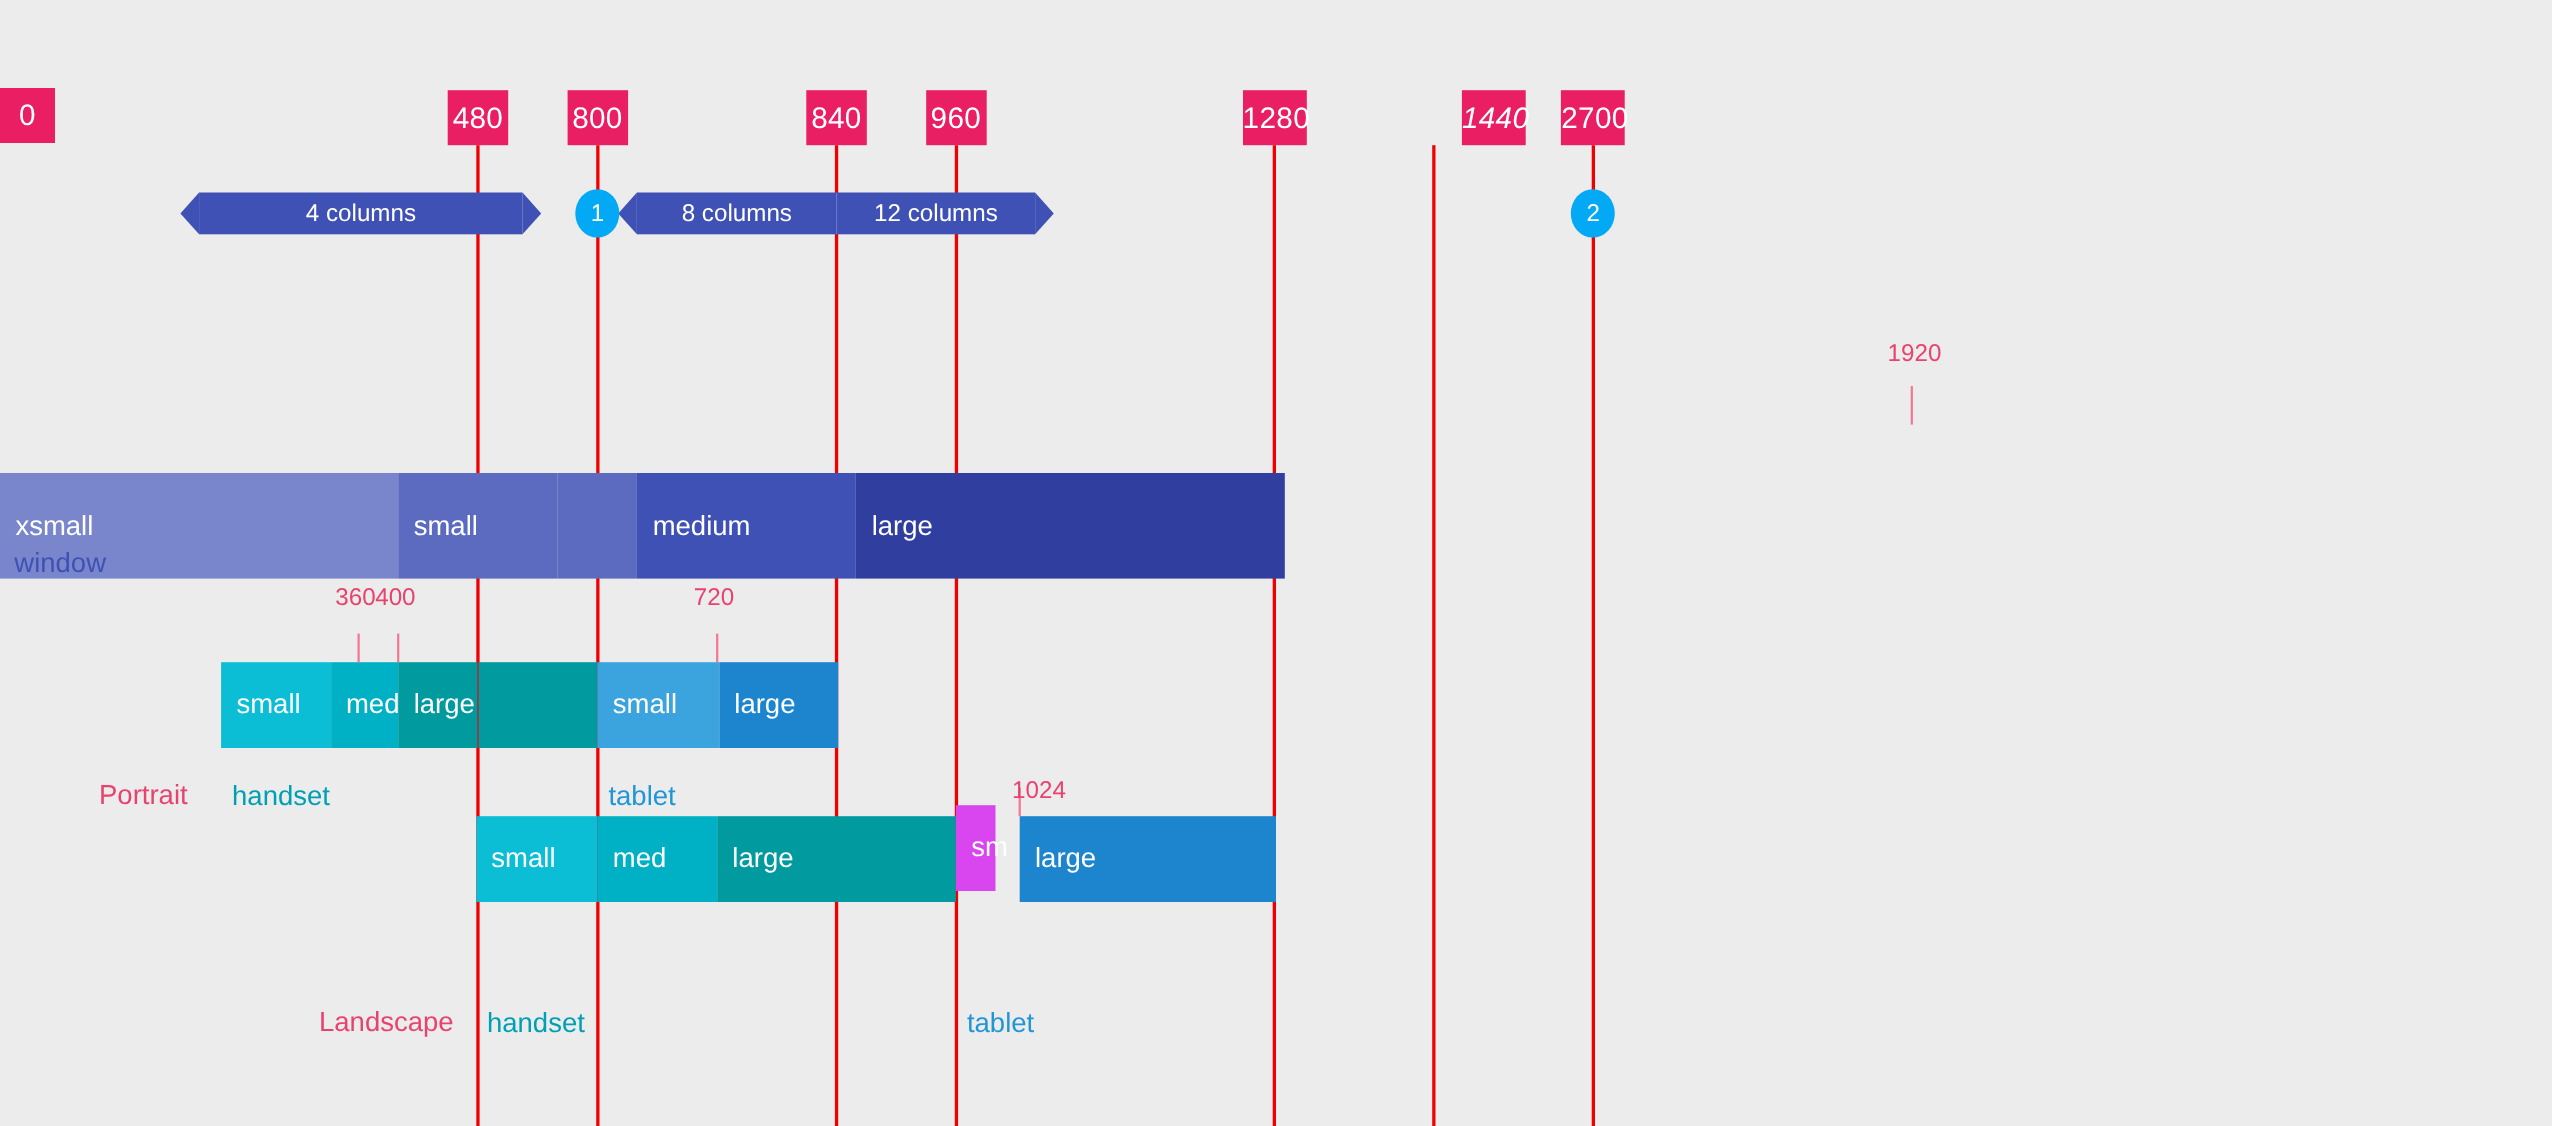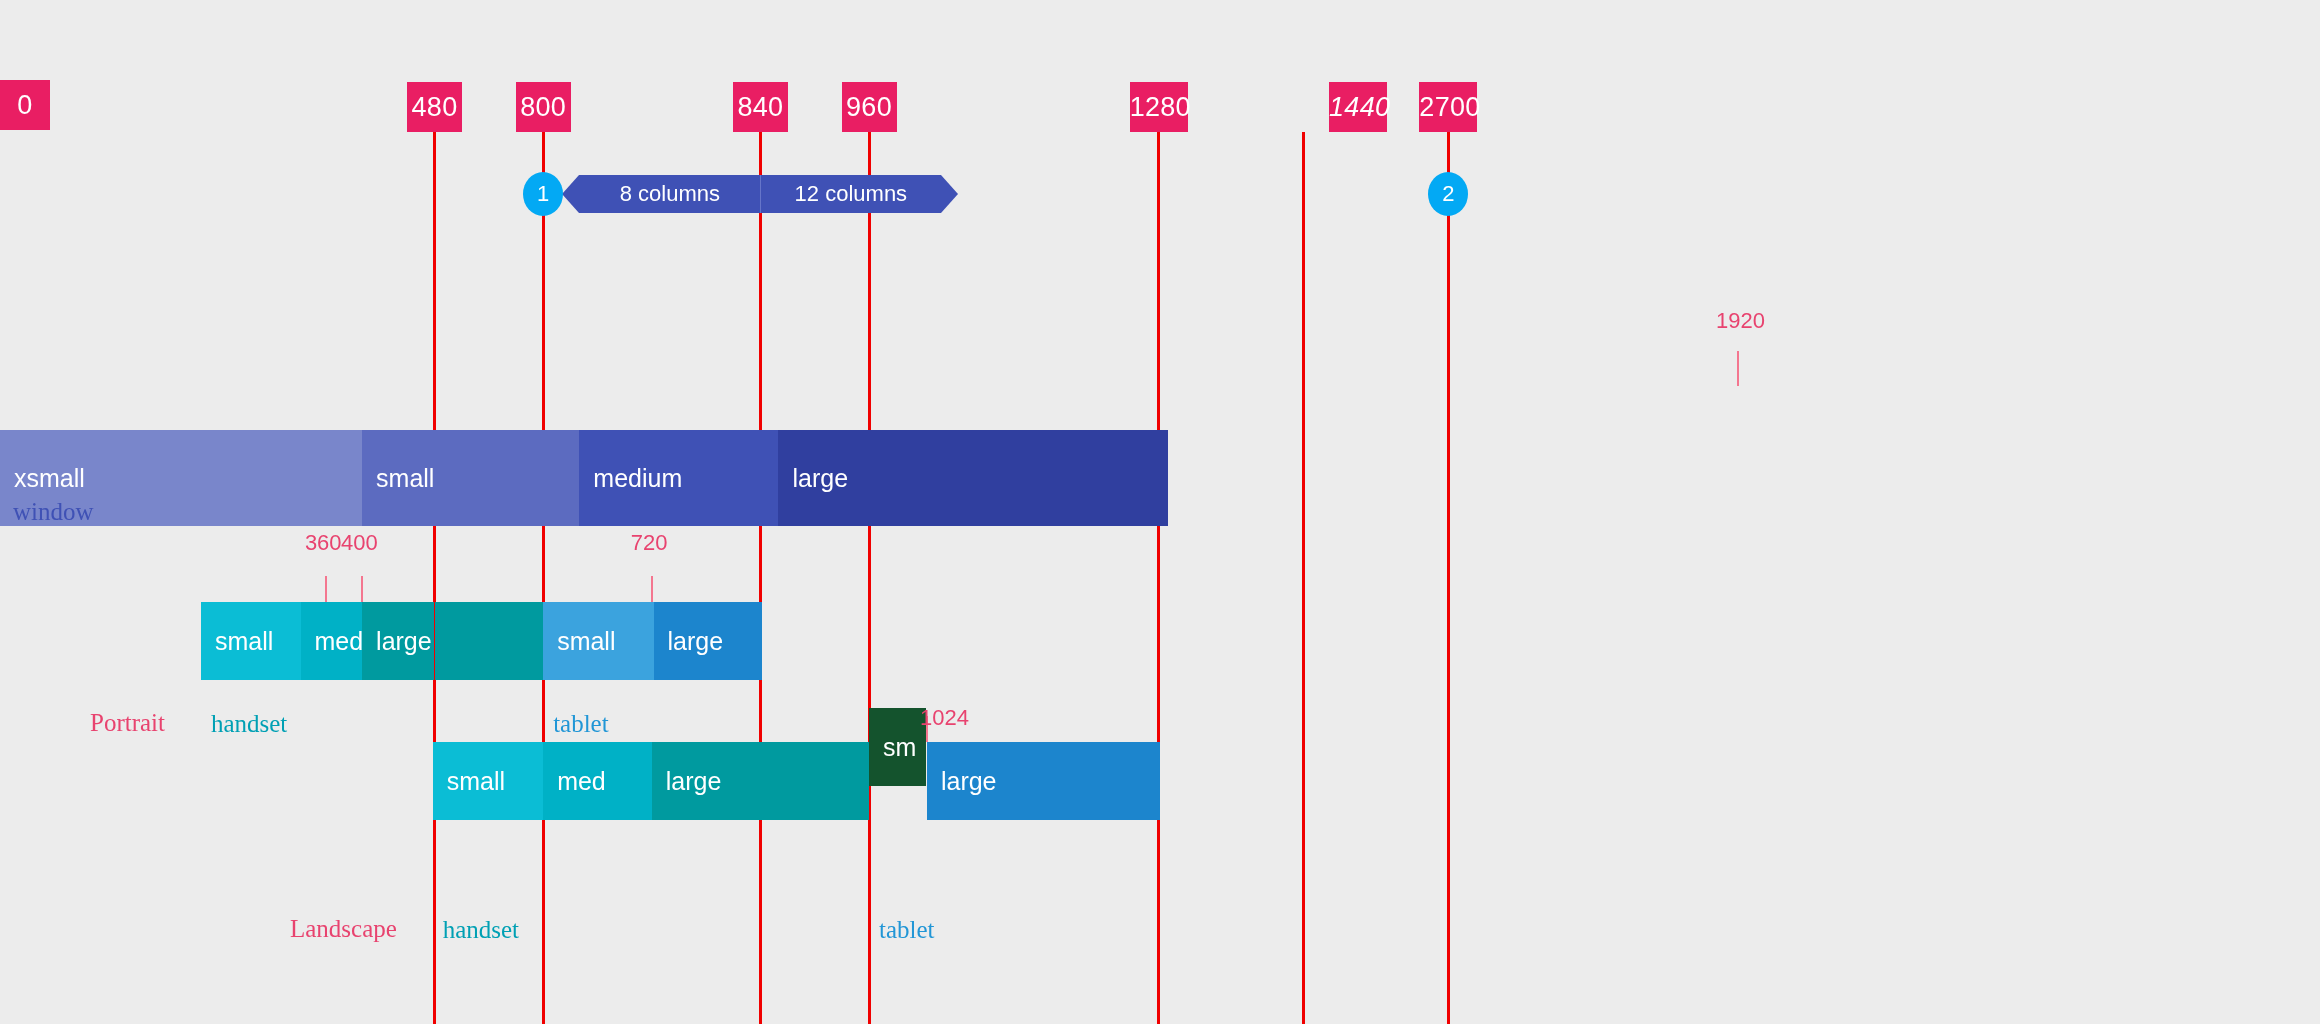--- a/index.html
+++ b/index.html
@@ -85,21 +85,21 @@
   }
   .devbox .devlabel{position:absolute;left:14px;top:50%;transform:translateY(-50%);}
 
   
   .tick{position:absolute;width:2px;background:#f4768f;}
   .ticklabel{
     position:absolute;color:#e8436f;font-size:22px;white-space:nowrap;
   }
 
   
-  .txt{position:absolute;white-space:nowrap;font-family:Liberation Serif, serif;}
+  .txt{position:absolute;white-space:nowrap;}
   .txt.window{color:#3f51b5;font-size:25px;}
   .txt.orient{color:#e8436f;font-size:25px;}
   .txt.handset{color:#00a0b4;font-size:25px;}
   .txt.tablet{color:#2196d6;font-size:25px;}
 </style>
 </head>
 <body>
 
 <div id="stage">
     <div class="vline" style="left: 433.001px; top: 132px; height: 892px;"></div>
@@ -110,20 +110,23 @@
     <div class="vline" style="left: 1302px; top: 132px; height: 892px;"></div>
     <div class="vline" style="left: 1446.84px; top: 132px; height: 892px;"></div>
     <div class="chip" style="left: 0px; top: 80px; width: 50px;"><span>0</span></div>
     <div class="chip" style="left: 407.001px; top: 82px; width: 55px;"><span>480</span></div>
     <div class="chip" style="left: 515.626px; top: 82px; width: 55px;"><span>800</span></div>
     <div class="chip" style="left: 732.876px; top: 82px; width: 55px;"><span>840</span></div>
     <div class="chip" style="left: 841.502px; top: 82px; width: 55px;"><span>960</span></div>
     <div class="chip" style="left: 1129.67px; top: 82px; width: 58px;"><span>1280</span></div>
     <div class="chip" style="left: 1329px; top: 82px; width: 58px; font-style: italic;"><span>1440</span></div>
     <div class="chip" style="left: 1419.34px; top: 82px; width: 58px;"><span>2700</span></div>
+    <div class="ribbon left-point right-point" style="left: 181.042px; top: 175px; width: 294.193px;">
+      <div style="position: absolute; left: 0px; top: 0px; width: 294.193px; text-align: center;">4 columns</div>
+    </div>
     <div class="ribbon left-point right-point" style="left: 579.334px; top: 175px; width: 362.084px;">
       <div style="position: absolute; left: 0px; top: 0px; width: 181.042px; text-align: center;">8 columns</div>
       <div style="position: absolute; left: 181.042px; top: 0px; width: 181.042px; text-align: center;">12 columns</div>
       <div class="divider" style="left: 181.042px;"></div>
     </div>
     <div class="marker" style="left: 523.126px; top: 172px;">1</div>
     <div class="marker" style="left: 1428.34px; top: 172px;">2</div>
     <div class="band" style="left: 0px; top: 386px; width: 289.667px; background: rgb(121, 134, 203);">
       <span class="band-label">xsmall</span>
     </div>
@@ -169,21 +172,21 @@
     <div class="devbox" style="left: 432.69px; top: 742px; width: 110.436px; height: 78px; background: rgb(11, 189, 213);">
       <span class="devlabel">small</span>
     </div>
     <div class="devbox" style="left: 543.126px; top: 742px; width: 108.625px; height: 78px; background: rgb(0, 177, 198);">
       <span class="devlabel">med</span>
     </div>
     <div class="devbox" style="left: 651.751px; top: 742px; width: 108.625px; height: 78px; background: rgb(0, 154, 159);">
       <span class="devlabel">large</span>
     </div>
     <div class="devbox" style="left: 760.376px; top: 742px; width: 108.625px; height: 78px; background: rgb(0, 154, 159);"></div>
-    <div class="devbox" style="left: 869.002px; top: 708px; width: 57px; height: 78px; background: #14532d;">
+    <div class="devbox" style="left: 869.002px; top: 732px; width: 36px; height: 78px; background: #d946ef;">
       <span class="devlabel">sm</span>
     </div>
     <div class="devbox" style="left: 926.935px; top: 742px; width: 233.544px; height: 78px; background: rgb(28, 133, 205);">
       <span class="devlabel">large</span>
     </div>
     <div class="tick" style="left: 925.935px; top: 716px; height: 26px;"></div>
     <div class="ticklabel" style="left: 920px; top: 670px; margin-top: 35px;">1024</div>
     <div class="txt orient" style="left: 290px; top: 915px;">Landscape</div>
     <div class="txt handset" style="left: 442.69px; top: 916px;">handset</div>
     <div class="txt tablet" style="left: 879.002px; top: 916px;">tablet</div>

